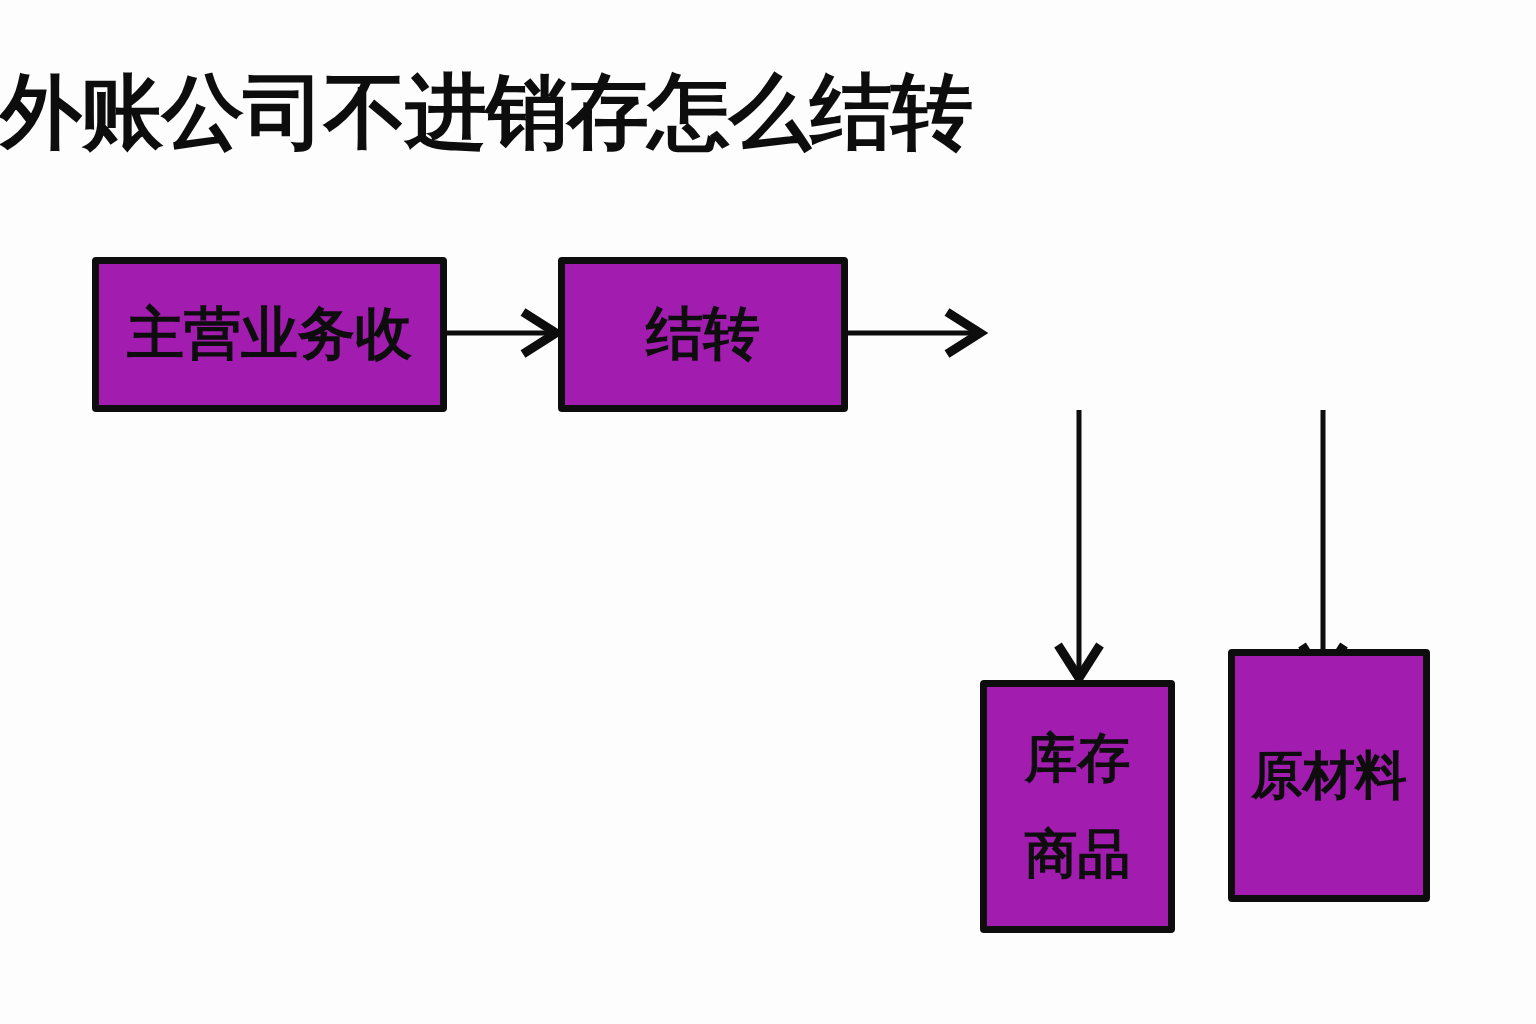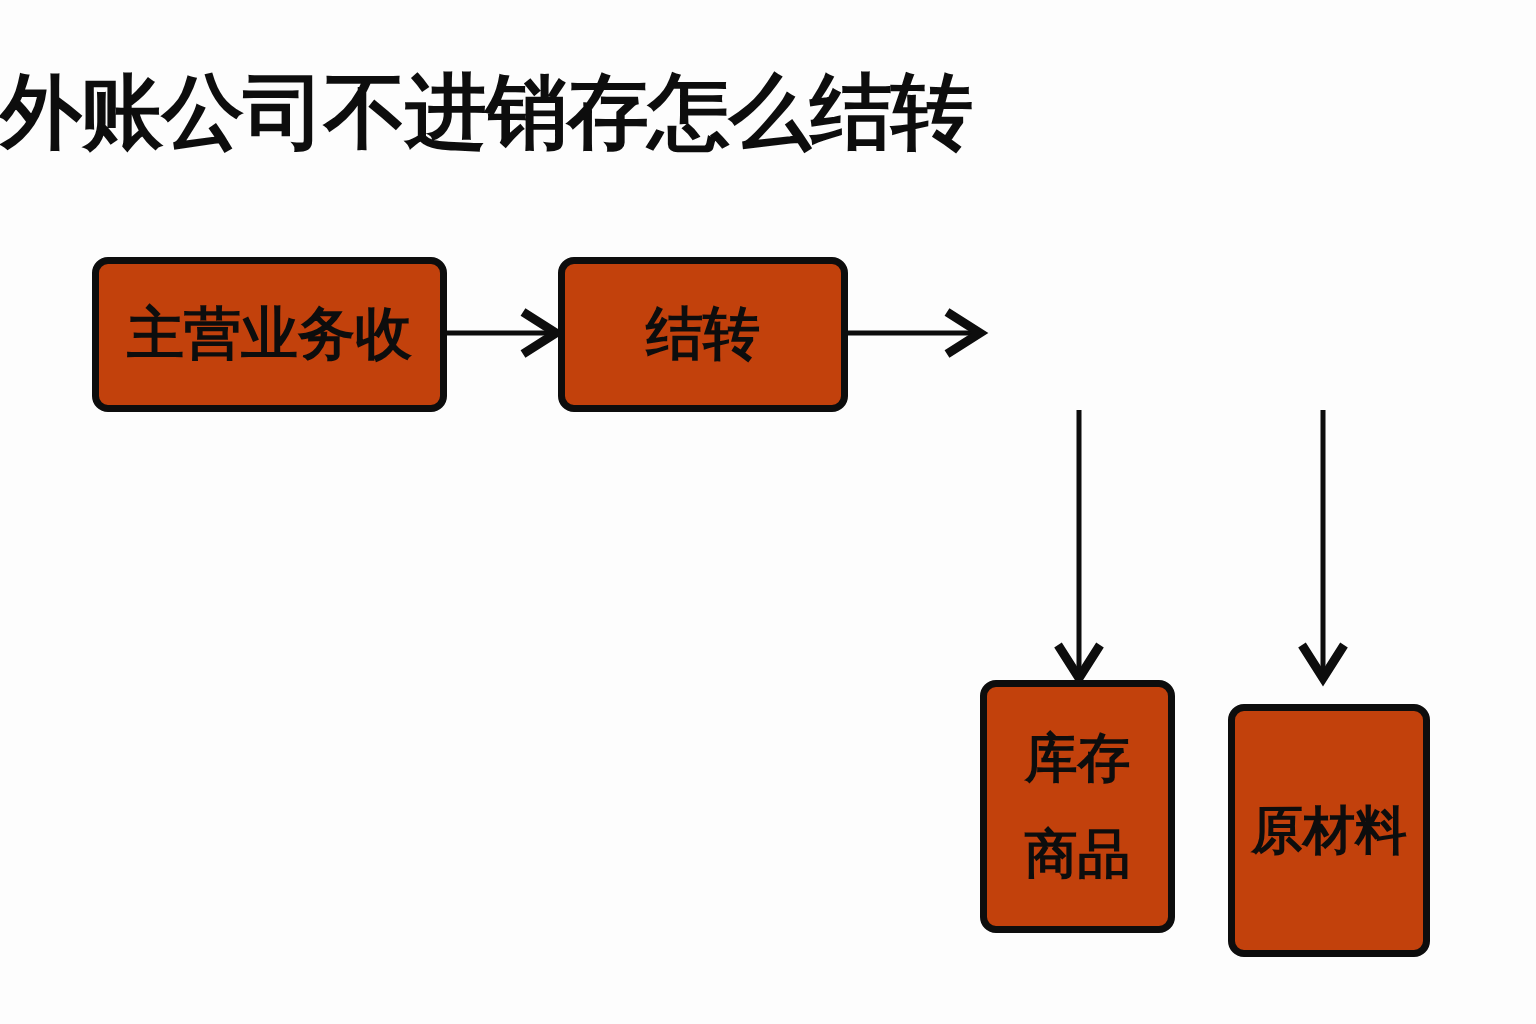--- a/index.html
+++ b/index.html
@@ -27,35 +27,35 @@
     font-size: 82px;
     font-weight: 900;
     letter-spacing: -1px;
     color: #0d0d0d;
     white-space: nowrap;
   }
   .node {
     position: absolute;
     box-sizing: border-box;
     border: 7px solid #0d0d0d;
-    border-radius: 16px;
-    background: #c2410c;
+    border-radius: 4px;
+    background: #a21caf;
     display: flex;
     align-items: center;
     justify-content: center;
     text-align: center;
     font-weight: bold;
     white-space: nowrap;
   }
   .node-revenue  { left: 92px;   top: 257px; width: 355px; height: 155px; font-size: 57px; }
   .node-carry    { left: 558px;  top: 257px; width: 290px; height: 155px; font-size: 57px; }
   .node-cost     { left: 982px;  top: 257px; width: 445px; height: 155px; font-size: 56px; }
   .node-stock    { left: 980px;  top: 680px; width: 195px; height: 253px; font-size: 53px;
                    flex-direction: column; gap: 24px; }
-  .node-raw      { left: 1228px; top: 704px; width: 202px; height: 253px; font-size: 52px; }
+  .node-raw      { left: 1228px; top: 649px; width: 202px; height: 253px; font-size: 52px; }
   .arrow {
     position: absolute;
     overflow: visible;
   }
   .arrow line, .arrow polyline {
     stroke: #0d0d0d;
     fill: none;
     stroke-linecap: butt;
     stroke-linejoin: miter;
   }

